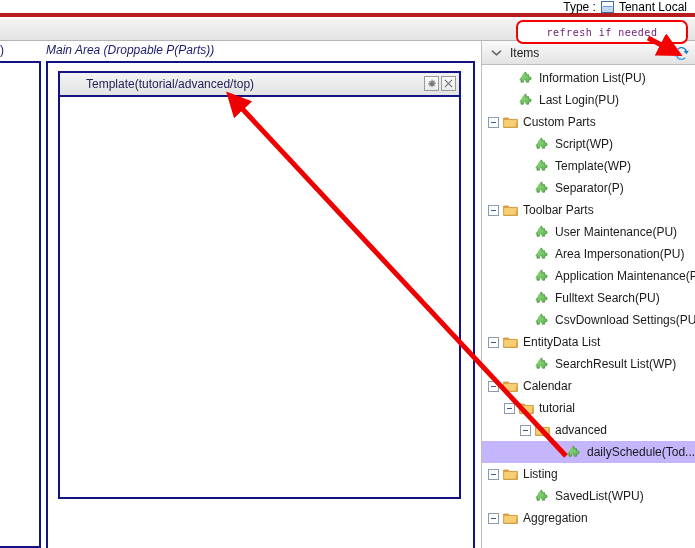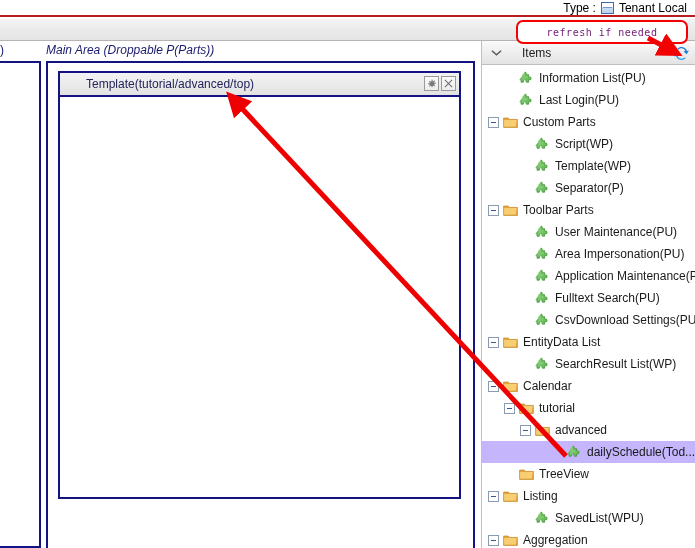--- a/index.html
+++ b/index.html
@@ -15,21 +15,21 @@
     overflow: hidden;
     background: #ffffff;
   }
 
   
   .typebar {
     position: absolute;
     left: 0; top: 0;
     width: 695px; height: 17px;
     background: #ffffff;
-    border-bottom: 2px solid #b91c1c;
+    border-bottom: 4px solid #b91c1c;
     display: flex;
     align-items: center;
     justify-content: flex-end;
     box-sizing: border-box;
   }
   .typebar-inner {
     display: flex;
     align-items: center;
     gap: 5px;
     padding-right: 8px;
@@ -155,21 +155,20 @@
     overflow: hidden;
   }
   .items-header {
     position: relative;
     height: 24px;
     background: linear-gradient(180deg,#fafafa 0%,#ededed 55%,#e3e3e3 100%);
     border-bottom: 1px solid #bdbdbd;
     display: flex;
     align-items: center;
     box-sizing: border-box;
-    gap: 12px;
   }
   .items-header .chev {
     margin-left: 8px;
     width: 12px; height: 12px;
     display: flex;
     align-items: center;
     justify-content: center;
     color: #555;
   }
   .items-header .htitle {
@@ -507,32 +506,20 @@
           <span class="toggle spacer"></span>
           <span class="ic">
             <svg width="15" height="14" viewBox="0 0 16 15" aria-hidden="true">
               <path fill="#6cc05c" stroke="#3e8a33" stroke-width="0.8" d="M6.2 1.2c1 0 1.6.6 1.6 1.3 0 .4-.25.6-.25.9 0 .3.25.5.6.5h2.1v2.1c0 .35.2.6.5.6.3 0 .5-.25.9-.25.7 0 1.3.6 1.3 1.6s-.6 1.6-1.3 1.6c-.4 0-.6-.25-.9-.25-.3 0-.5.25-.5.6v2.1H8.15c-.35 0-.6-.2-.6-.5 0-.3.25-.5.25-.9 0-.7-.6-1.3-1.6-1.3s-1.6.6-1.6 1.3c0 .4.25.6.25.9 0 .3-.25.5-.6.5H2.1V9.5c0-.35-.2-.6-.5-.6-.3 0-.5.25-.9.25"></path>
               <path fill="#8ed47f" d="M3.4 3.0h3.0v2.0h2.6v3.0H6.4v2.3H3.4z" opacity="0.55"></path>
             </svg>
           </span>
           <span class="tlabel">dailySchedule(Tod...</span>
         </div>
         <div class="tree-row">
-          <span style="flex: 0 0 auto; width: 22px;"></span>
-          <span class="toggle spacer"></span>
-          <span class="ic">
-            <svg width="15" height="13" viewBox="0 0 16 14" aria-hidden="true">
-              <path fill="#e8a33d" d="M0.6 2.2h5.0l1.3 1.5h8.5v8.6H0.6z"></path>
-              <path fill="#f7cf72" d="M1.0 4.3h13.9l-1.4 7.4H1.0z"></path>
-              <path fill="none" stroke="#c58a2a" stroke-width="0.8" d="M0.6 2.2h5.0l1.3 1.5h8.5v8.6H0.6z"></path>
-            </svg>
-          </span>
-          <span class="tlabel">TreeView</span>
-        </div>
-        <div class="tree-row">
           <span style="flex: 0 0 auto; width: 6px;"></span>
           <span class="toggle"></span>
           <span class="ic">
             <svg width="15" height="13" viewBox="0 0 16 14" aria-hidden="true">
               <path fill="#e8a33d" d="M0.6 2.2h5.0l1.3 1.5h8.5v8.6H0.6z"></path>
               <path fill="#f7cf72" d="M1.0 4.3h13.9l-1.4 7.4H1.0z"></path>
               <path fill="none" stroke="#c58a2a" stroke-width="0.8" d="M0.6 2.2h5.0l1.3 1.5h8.5v8.6H0.6z"></path>
             </svg>
           </span>
           <span class="tlabel">Listing</span>

